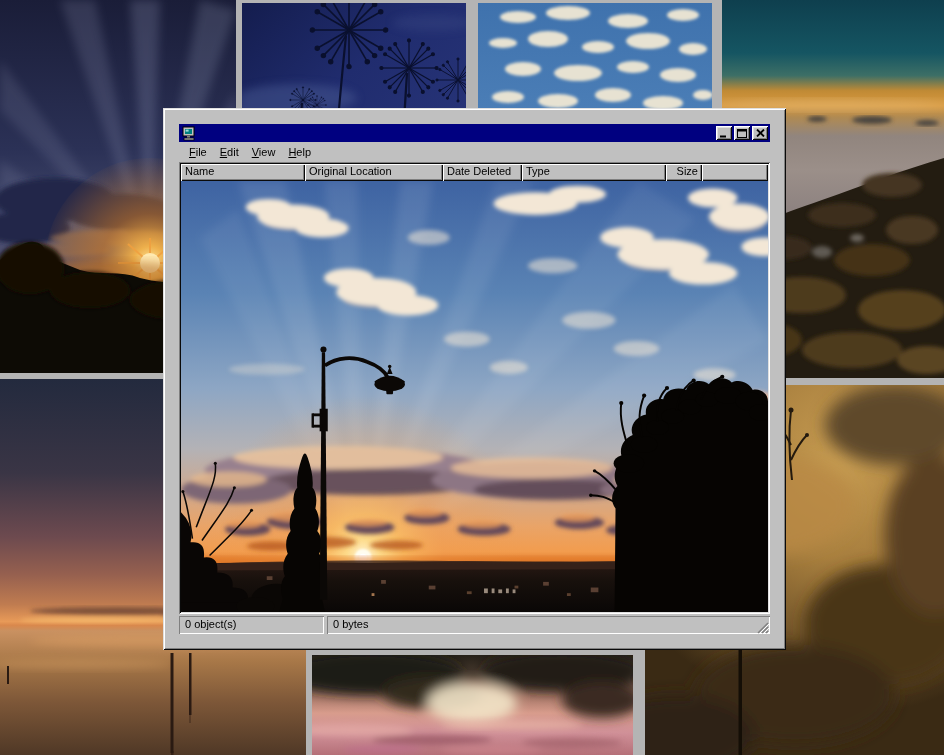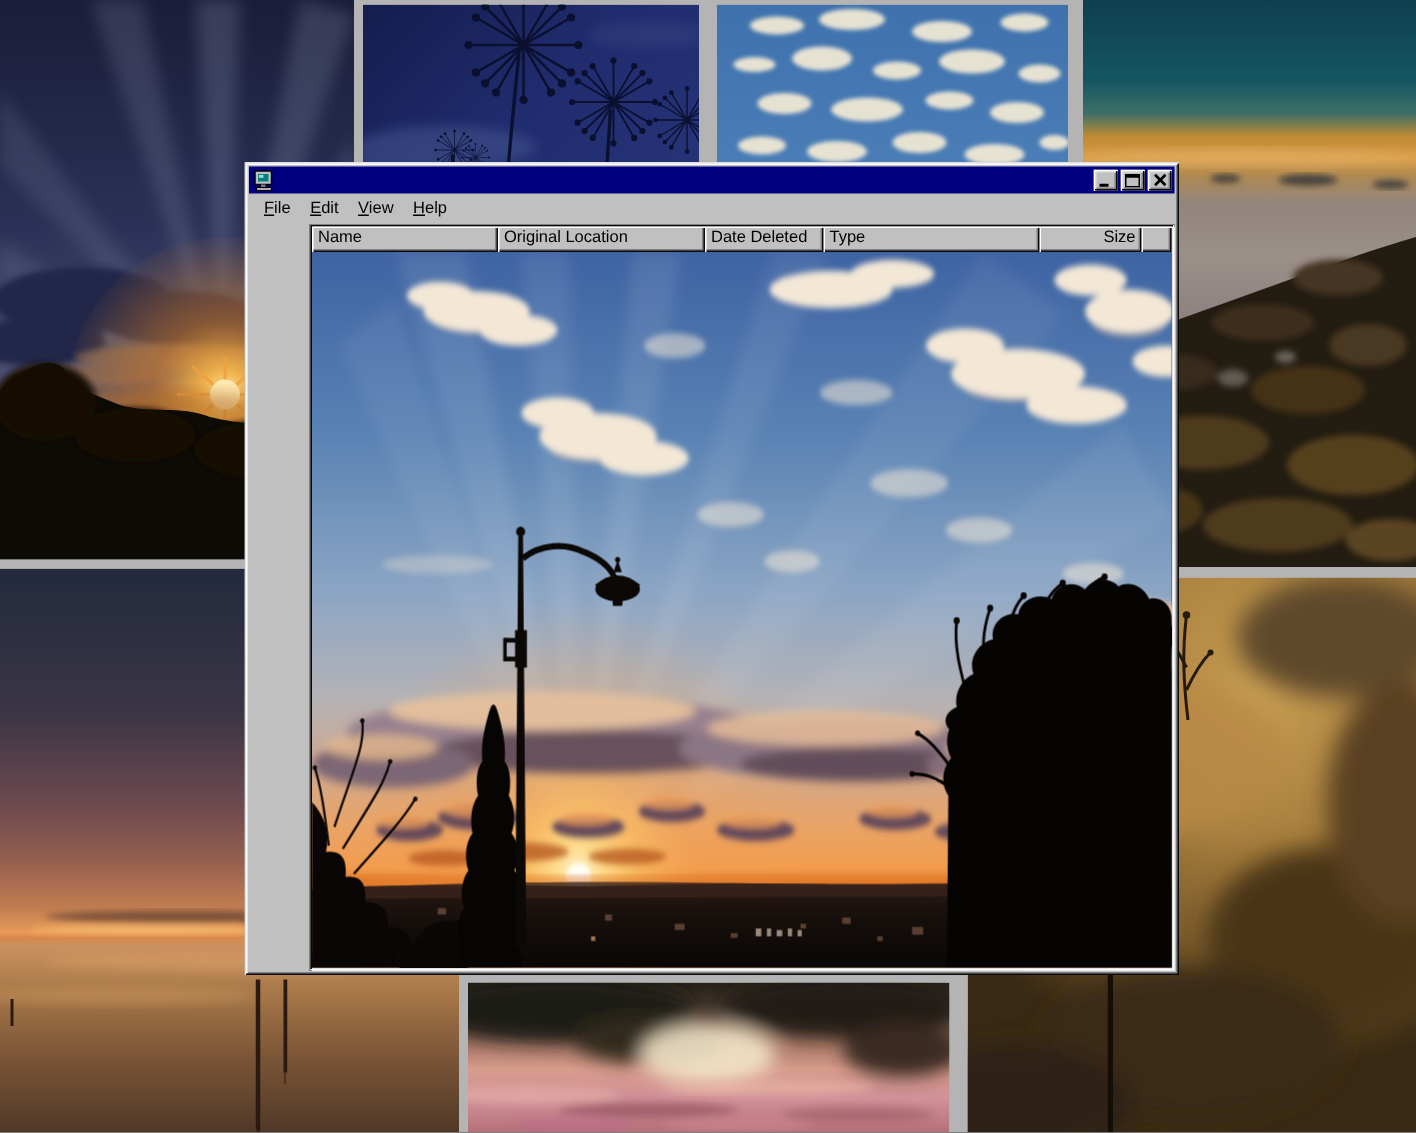--- a/index.html
+++ b/index.html
@@ -3,40 +3,40 @@
 <meta charset="utf-8">
 <style>
   html,body{margin:0;padding:0;background:#555;}
   .desktop{position:relative;width:944px;height:755px;background:#b4b4b4;overflow:hidden;
            font-family:"Liberation Sans",sans-serif;}
   .tile{position:absolute;overflow:hidden;}
   .tile svg{display:block;width:100%;height:100%;}
 
   
   .window{position:absolute;left:163px;top:108px;width:623px;height:542px;
-          background:#c0c0c0;padding:3px;box-sizing:border-box;
+          background:#c0c0c0;padding:16px;box-sizing:border-box;
           box-shadow:inset 1px 1px 0 #dfdfdf, inset -1px -1px 0 #0a0a0a,
                      inset 2px 2px 0 #ffffff, inset -2px -2px 0 #808080;
           display:flex;flex-direction:column;}
   .titlebar{height:18px;background:#000080;display:flex;align-items:center;
             padding:0 2px;flex:0 0 auto;}
   .ticon{width:16px;height:15px;margin-right:3px;flex:0 0 auto;}
   .ttext{flex:1;color:#fff;font-size:11px;font-weight:bold;overflow:hidden;white-space:nowrap;}
   .tbtn{width:16px;height:14px;background:#c0c0c0;margin-left:2px;flex:0 0 auto;
         box-shadow:inset 1px 1px 0 #ffffff, inset -1px -1px 0 #0a0a0a,
                    inset 2px 2px 0 #dfdfdf, inset -2px -2px 0 #808080;
         display:flex;align-items:center;justify-content:center;}
   .tbtn svg{display:block;}
   .menubar{height:20px;display:flex;align-items:center;padding-left:6px;flex:0 0 auto;}
   .menu-item{font-size:11px;color:#000;padding:1px 4px;margin-right:5px;white-space:nowrap;}
   .mn{text-decoration:underline;}
   .listview{flex:1 1 auto;display:flex;flex-direction:column;min-height:0;
             box-shadow:inset 1px 1px 0 #808080, inset -1px -1px 0 #ffffff,
                        inset 2px 2px 0 #0a0a0a, inset -2px -2px 0 #dfdfdf;
-            padding:2px;box-sizing:border-box;margin-left:40px;}
+            padding:2px;box-sizing:border-box;}
   .header{height:17px;display:flex;flex:0 0 auto;background:#c0c0c0;}
   .hcell{box-sizing:border-box;height:17px;font-size:11px;color:#000;
          padding:1px 4px 0 4px;overflow:hidden;white-space:nowrap;background:#c0c0c0;
          box-shadow:inset 1px 1px 0 #ffffff, inset -1px -1px 0 #0a0a0a, inset -2px -2px 0 #808080;}
   .hcell.right{text-align:right;}
   .hcell.fill{flex:1;}
   .viewport{flex:1 1 auto;position:relative;background:#000;min-height:0;}
   .viewport svg{position:absolute;inset:0;width:100%;height:100%;}
   .statusbar{height:18px;margin-top:2px;display:flex;flex:0 0 auto;position:relative;}
   .spanel{box-sizing:border-box;height:18px;font-size:11px;color:#000;padding:2px 6px 0 6px;
@@ -416,21 +416,21 @@
       <span class="menu-item"><span class="mn">V</span><span>iew</span></span>
       <span class="menu-item"><span class="mn">H</span><span>elp</span></span>
     </div>
 
     <div class="listview">
       <div class="header">
         <div class="hcell" style="width:124px"><span>Name</span></div>
         <div class="hcell" style="width:138px"><span>Original Location</span></div>
         <div class="hcell" style="width:79px"><span>Date Deleted</span></div>
         <div class="hcell" style="width:144px"><span>Type</span></div>
-        <div class="hcell right" style="width:68px"><span>Size</span></div>
+        <div class="hcell right" style="width:36px"><span>Size</span></div>
         <div class="hcell fill"><span></span></div>
       </div>
 
       <div class="viewport">
 
         <svg viewBox="0 0 616 458" preserveAspectRatio="none">
           <defs>
             <linearGradient id="pSky" x1="0" y1="0" x2="0" y2="1">
               <stop offset="0" stop-color="#3e63a2"></stop>
                 <stop offset="0.26" stop-color="#5a83b4"></stop>
@@ -658,15 +658,29 @@
             <circle cx="510" cy="220" r="2.2"></circle>
               <circle cx="538" cy="212" r="2.2"></circle>
             <circle cx="568" cy="208" r="2.2"></circle>
               <circle cx="434" cy="308" r="1.8"></circle>
             <circle cx="430" cy="334" r="1.8"></circle>
           </g>
         </svg>
       </div>
     </div>
 
+    <div class="statusbar">
+      <div class="spanel s1"><span>0 object(s)</span></div>
+      <div class="spanel s2"><span>0 bytes</span></div>
+      <div class="grip">
+        <svg viewBox="0 0 13 13" width="13" height="13">
+          <line x1="12" y1="2" x2="2" y2="12" stroke="#808080" stroke-width="1.4"></line>
+          <line x1="12" y1="6" x2="6" y2="12" stroke="#808080" stroke-width="1.4"></line>
+          <line x1="12" y1="10" x2="10" y2="12" stroke="#808080" stroke-width="1.4"></line>
+          <line x1="13" y1="3" x2="3" y2="13" stroke="#ffffff" stroke-width="1"></line>
+          <line x1="13" y1="7" x2="7" y2="13" stroke="#ffffff" stroke-width="1"></line>
+          <line x1="13" y1="11" x2="11" y2="13" stroke="#ffffff" stroke-width="1"></line>
+        </svg>
+      </div>
+    </div>
 
   </div>
 </div>
 
 </body></html>

